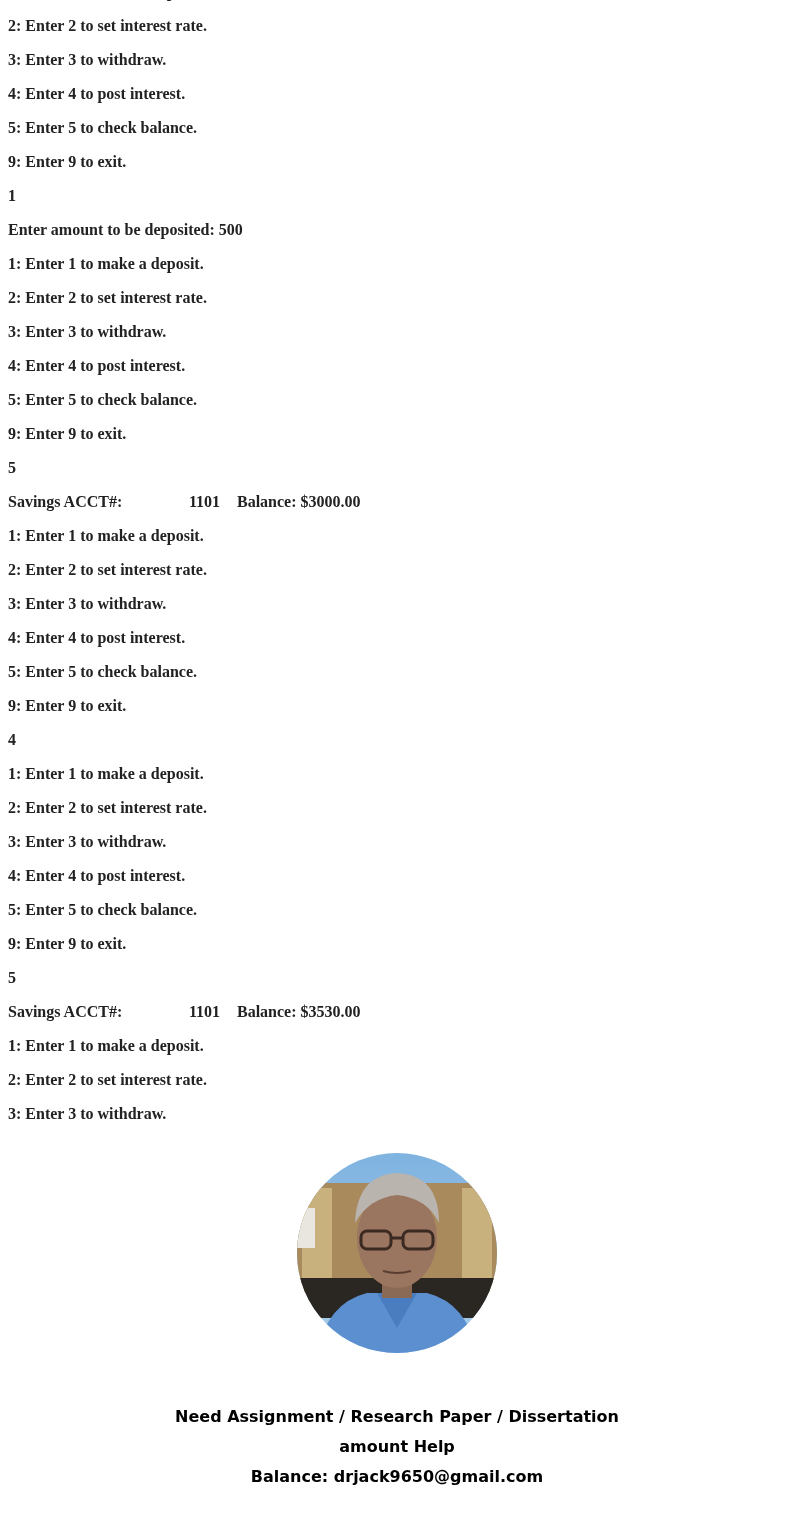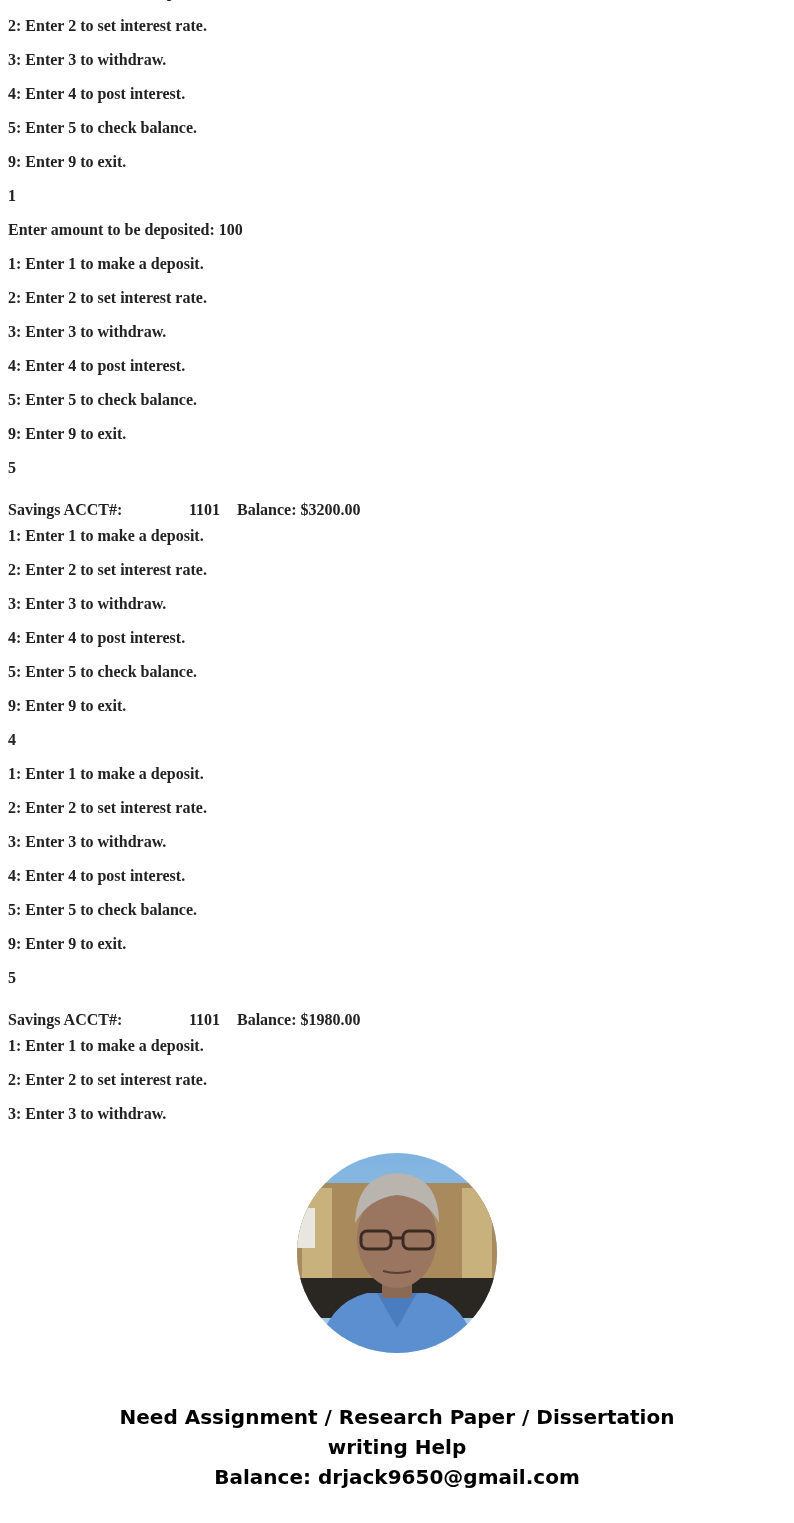--- a/index.html
+++ b/index.html
@@ -3,68 +3,68 @@
 <meta charset="utf-8">
 <style>
   html, body { margin: 0; padding: 0; background: #ffffff; }
   body {
     width: 794px; height: 1523px; position: relative; overflow: hidden;
     font-family: "Liberation Serif", serif; font-size: 16px; color: #222222;
   }
   #lines { position: absolute; left: 8px; top: -17px; width: 780px; }
   .line { height: 34px; line-height: 18px; white-space: nowrap; position: relative; font-weight: bold; }
   .line span { display: inline-block; }
-  .acct-label { width: 181px; margin-top: 8px; }
+  .acct-label { width: 181px; }
   .acct-num { width: 48px; }
   #avatar {
     position: absolute; left: 297px; top: 1153px; width: 200px; height: 200px;
     border-radius: 50%; overflow: hidden;
   }
   #cta {
     position: absolute; left: 0; top: 1402px; width: 794px; text-align: center;
-    font-family: "DejaVu Sans", sans-serif; font-weight: bold; font-size: 20px;
+    font-family: "DejaVu Sans", sans-serif; font-weight: bold; font-size: 16px;
     line-height: 30px; color: #000000;
   }
   #cta div { display: block; }
 </style>
 </head>
 <body>
 
 <div id="lines">
     <div class="line">1: Enter 1 to make a deposit.</div>
     <div class="line">2: Enter 2 to set interest rate.</div>
     <div class="line">3: Enter 3 to withdraw.</div>
     <div class="line">4: Enter 4 to post interest.</div>
     <div class="line">5: Enter 5 to check balance.</div>
     <div class="line">9: Enter 9 to exit.</div>
     <div class="line">1</div>
-    <div class="line">Enter amount to be deposited: 100</div>
+    <div class="line">Enter amount to be deposited: 500</div>
     <div class="line">1: Enter 1 to make a deposit.</div>
     <div class="line">2: Enter 2 to set interest rate.</div>
     <div class="line">3: Enter 3 to withdraw.</div>
     <div class="line">4: Enter 4 to post interest.</div>
     <div class="line">5: Enter 5 to check balance.</div>
     <div class="line">9: Enter 9 to exit.</div>
     <div class="line">5</div>
-    <div class="line"><span class="acct-label">Savings ACCT#:</span><span class="acct-num">1101</span><span>Balance: $3200.00</span></div>
+    <div class="line"><span class="acct-label">Savings ACCT#:</span><span class="acct-num">1101</span><span>Balance: $3000.00</span></div>
     <div class="line">1: Enter 1 to make a deposit.</div>
     <div class="line">2: Enter 2 to set interest rate.</div>
     <div class="line">3: Enter 3 to withdraw.</div>
     <div class="line">4: Enter 4 to post interest.</div>
     <div class="line">5: Enter 5 to check balance.</div>
     <div class="line">9: Enter 9 to exit.</div>
     <div class="line">4</div>
     <div class="line">1: Enter 1 to make a deposit.</div>
     <div class="line">2: Enter 2 to set interest rate.</div>
     <div class="line">3: Enter 3 to withdraw.</div>
     <div class="line">4: Enter 4 to post interest.</div>
     <div class="line">5: Enter 5 to check balance.</div>
     <div class="line">9: Enter 9 to exit.</div>
     <div class="line">5</div>
-    <div class="line"><span class="acct-label">Savings ACCT#:</span><span class="acct-num">1101</span><span>Balance: $1980.00</span></div>
+    <div class="line"><span class="acct-label">Savings ACCT#:</span><span class="acct-num">1101</span><span>Balance: $3530.00</span></div>
     <div class="line">1: Enter 1 to make a deposit.</div>
     <div class="line">2: Enter 2 to set interest rate.</div>
     <div class="line">3: Enter 3 to withdraw.</div>
   </div>
 
 <div id="avatar">
   <svg width="200" height="200" viewBox="0 0 200 200">
     <defs>
       <linearGradient id="sky" x1="0" y1="0" x2="0" y2="1">
         <stop offset="0" stop-color="#7fb3e0"></stop>
@@ -84,15 +84,15 @@
     <path d="M58 70 Q60 22 100 20 Q142 22 142 70 Q130 45 100 42 Q72 45 58 70 Z" fill="#b9b4ae"></path>
     <rect x="64" y="78" width="30" height="18" rx="6" fill="none" stroke="#3a2a22" stroke-width="3"></rect>
     <rect x="106" y="78" width="30" height="18" rx="6" fill="none" stroke="#3a2a22" stroke-width="3"></rect>
     <line x1="94" y1="85" x2="106" y2="85" stroke="#3a2a22" stroke-width="3"></line>
     <path d="M86 118 Q100 122 114 118" stroke="#5a3e32" stroke-width="2" fill="none"></path>
   </svg>
 </div>
 
 <div id="cta">
   <div>Need Assignment / Research Paper / Dissertation</div>
-  <div>writing Help</div>
+  <div>amount Help</div>
   <div>Balance: drjack9650@gmail.com</div>
 </div>
 
 </body></html>

